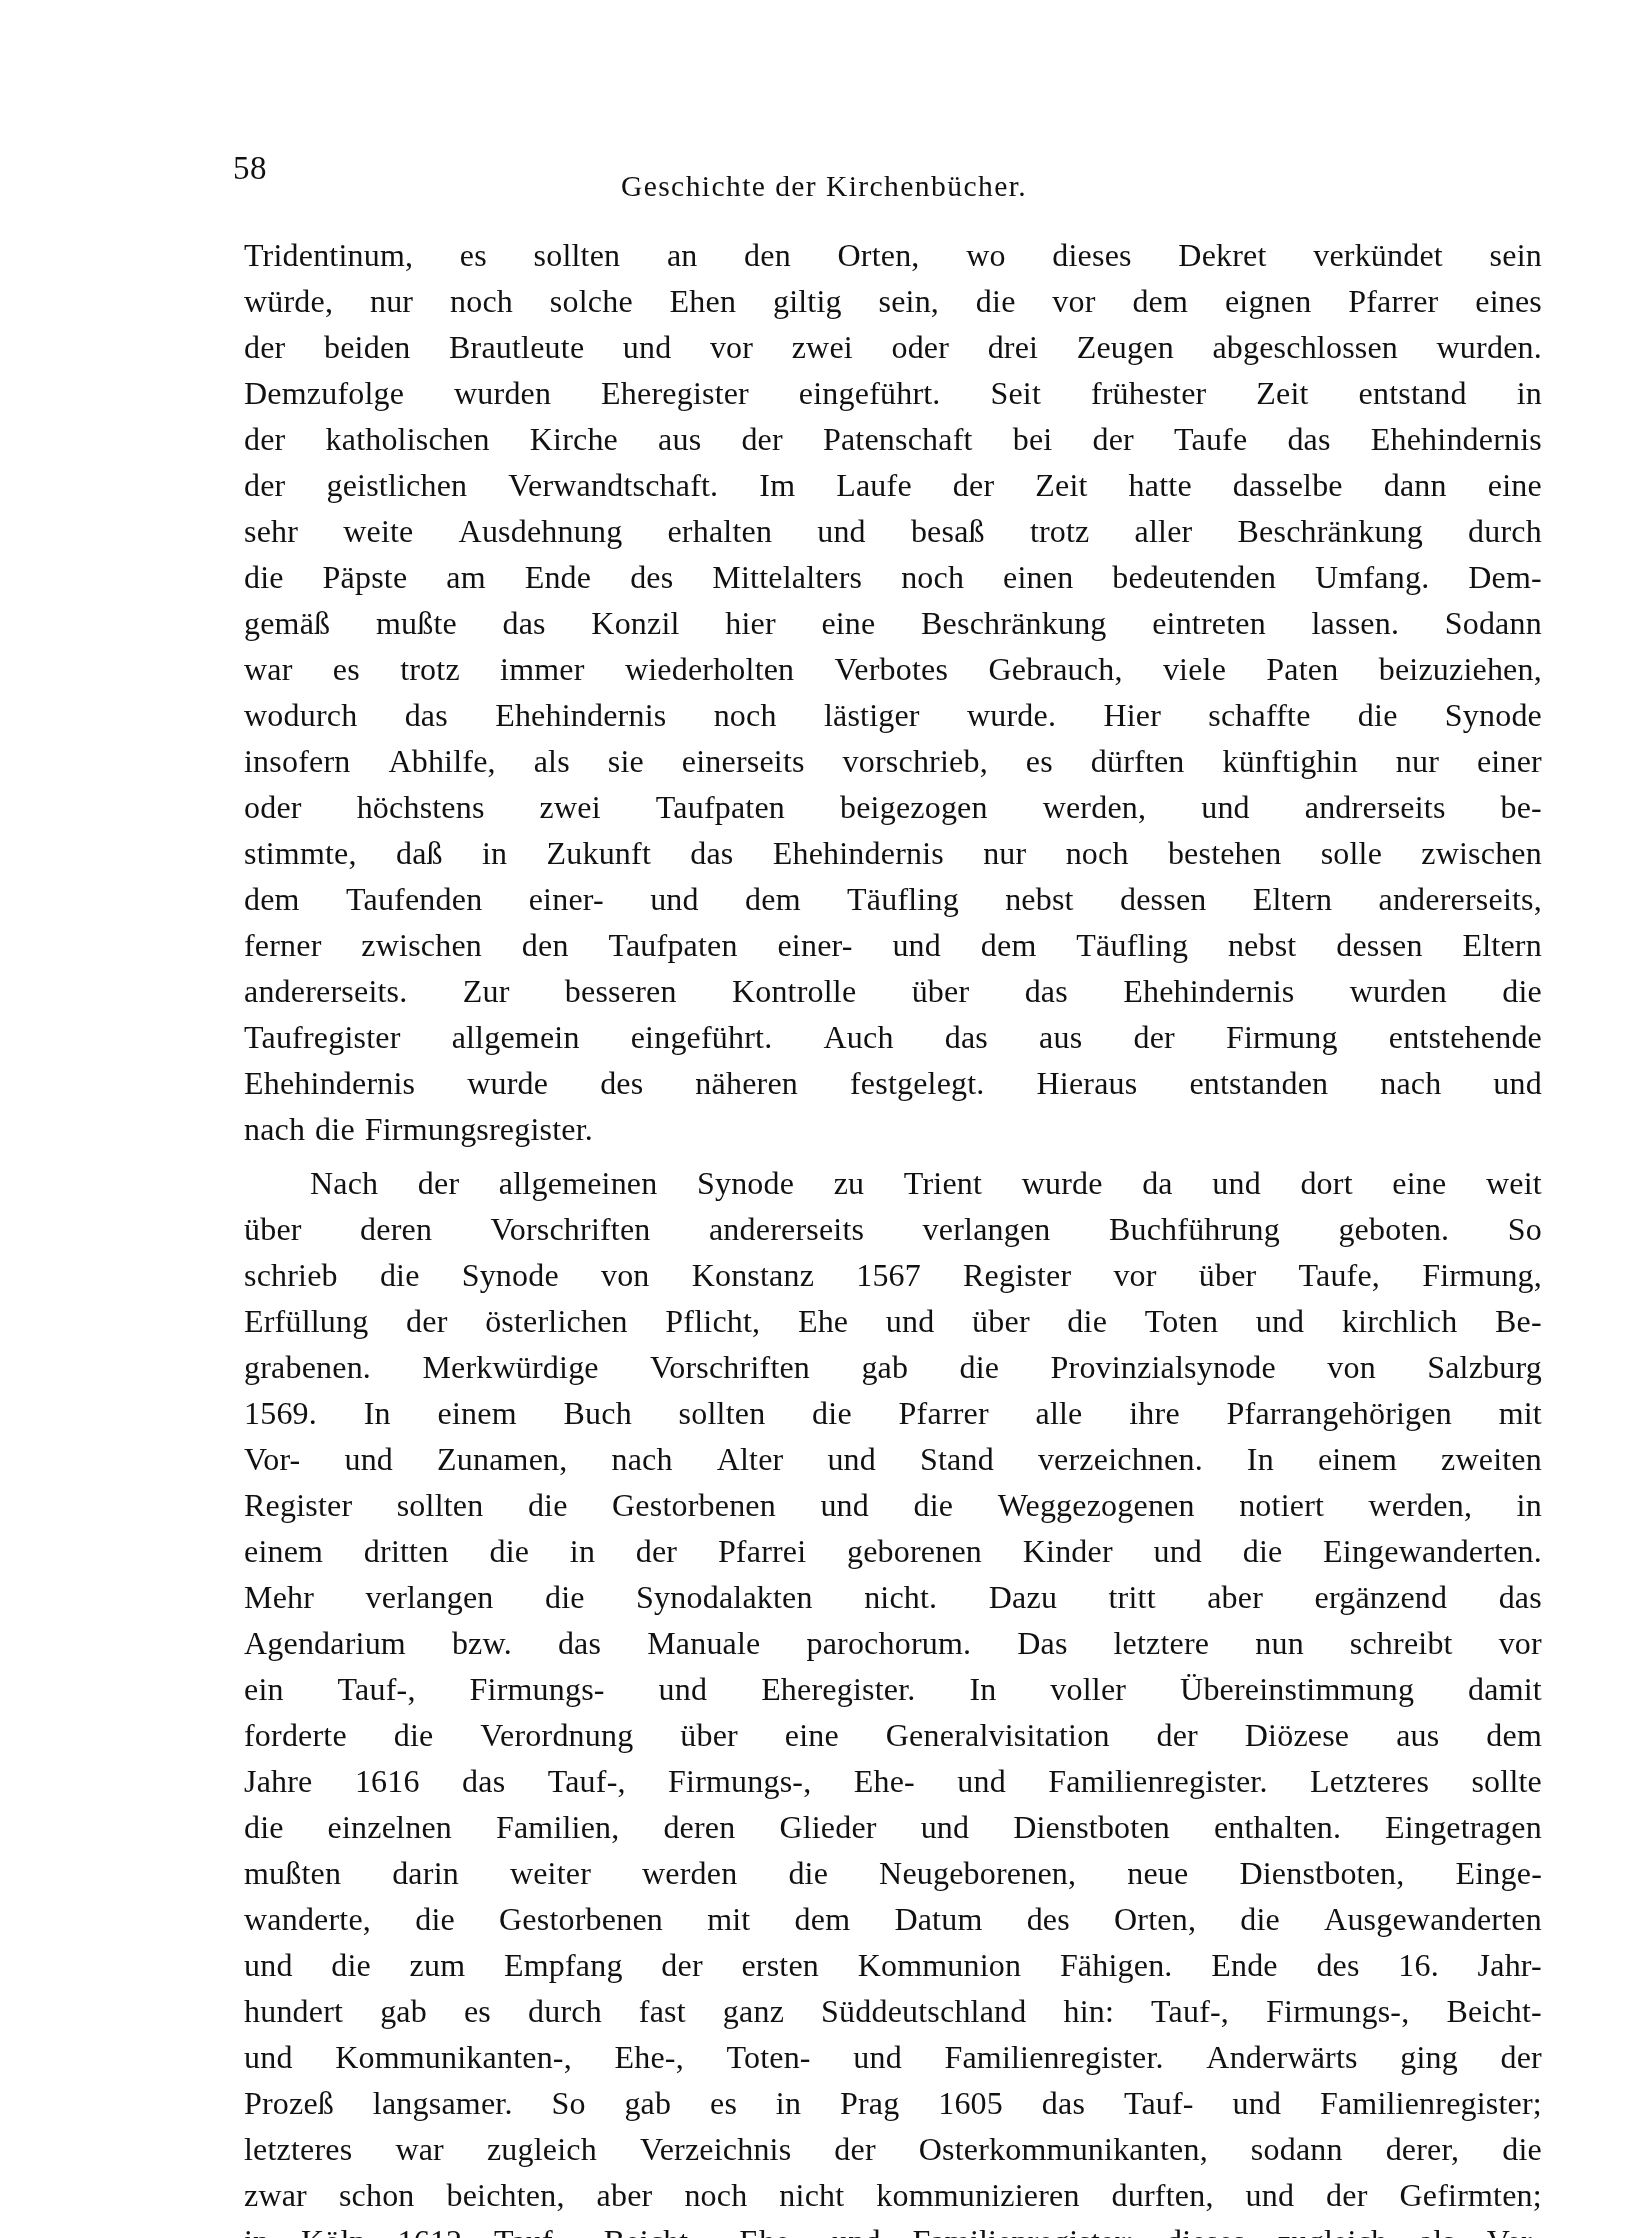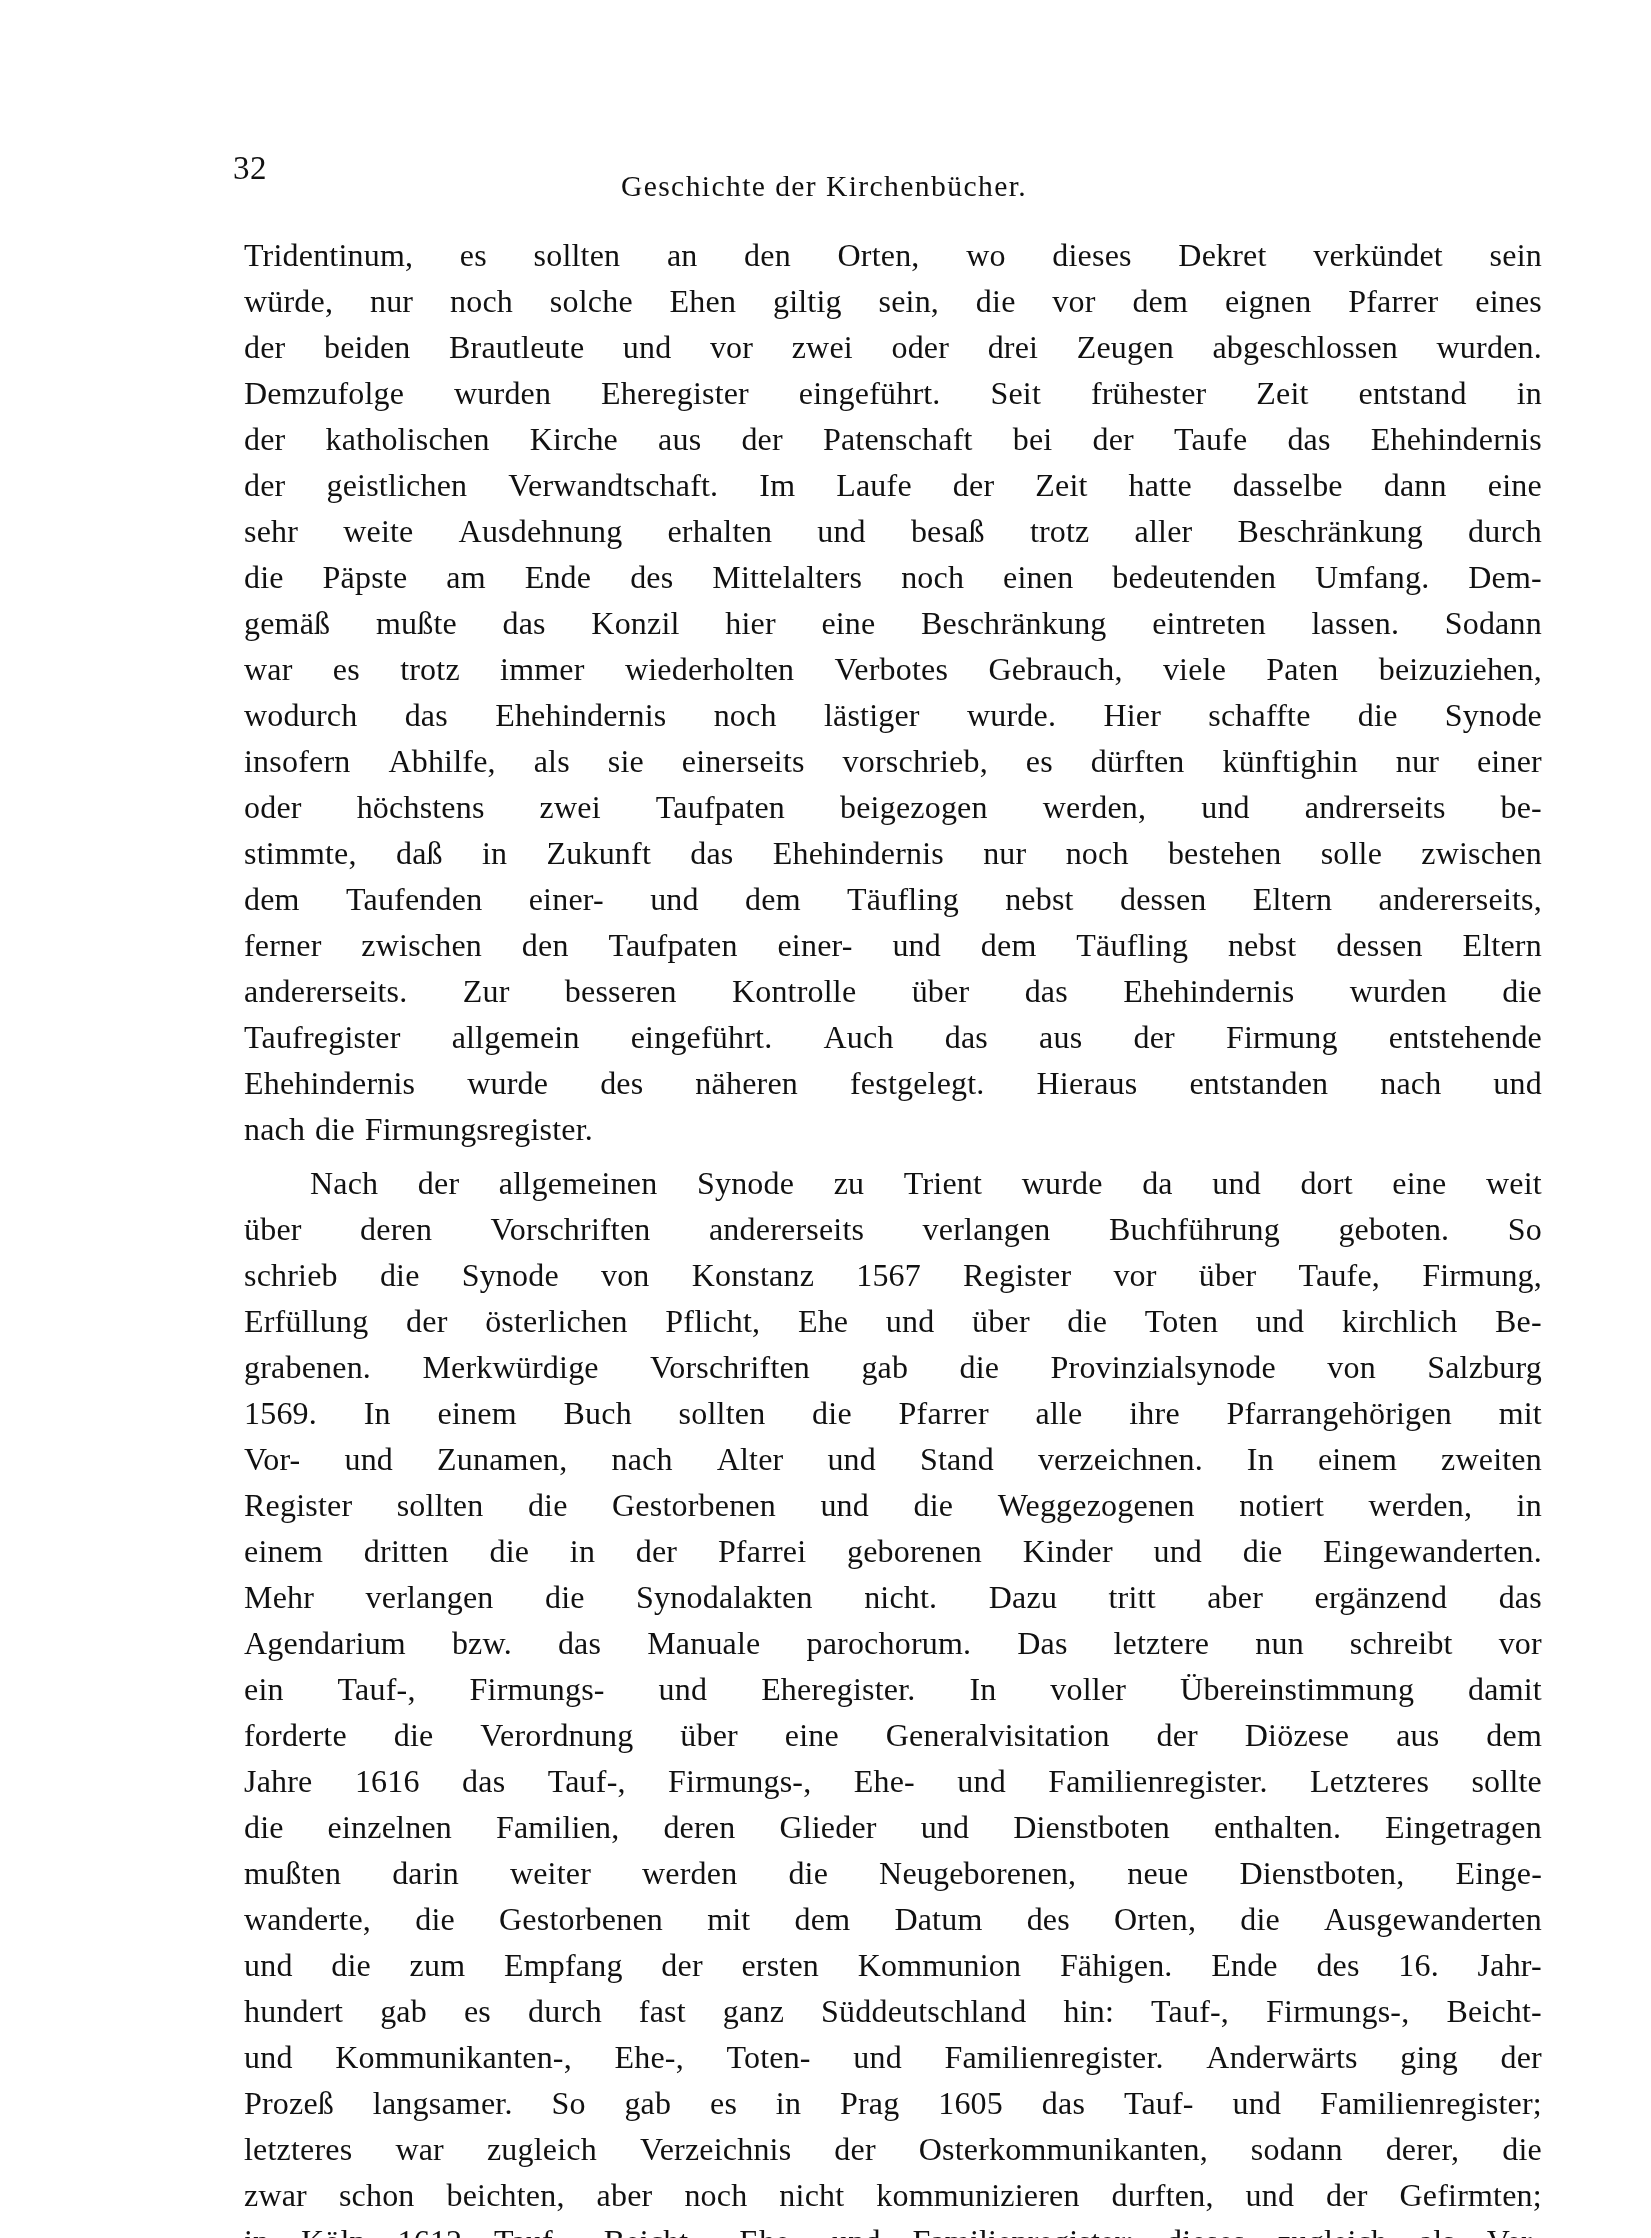--- a/index.html
+++ b/index.html
@@ -94,21 +94,21 @@
   
   .line:nth-child(3n+1) .w { transform: translateY(0px); }
   .line:nth-child(3n+2) .w { transform: translateY(0.2px); }
 </style>
 </head>
 <body>
 
 <div id="page-sheet">
 
   <div id="running-head">
-    <div id="page-number">32</div>
+    <div id="page-number">58</div>
     <div id="head-title">Geschichte der Kirchenbücher.</div>
   </div>
 
   <div id="body-text">
       <div class="para">
         <div class="line justify"><span class="w">Tridentinum,</span><span class="w">es</span><span class="w">sollten</span><span class="w">an</span><span class="w">den</span><span class="w">Orten,</span><span class="w">wo</span><span class="w">dieses</span><span class="w">Dekret</span><span class="w">verkündet</span><span class="w">sein</span></div>
         <div class="line justify"><span class="w">würde,</span><span class="w">nur</span><span class="w">noch</span><span class="w">solche</span><span class="w">Ehen</span><span class="w">giltig</span><span class="w">sein,</span><span class="w">die</span><span class="w">vor</span><span class="w">dem</span><span class="w">eignen</span><span class="w">Pfarrer</span><span class="w">eines</span></div>
         <div class="line justify"><span class="w">der</span><span class="w">beiden</span><span class="w">Brautleute</span><span class="w">und</span><span class="w">vor</span><span class="w">zwei</span><span class="w">oder</span><span class="w">drei</span><span class="w">Zeugen</span><span class="w">abgeschlossen</span><span class="w">wurden.</span></div>
         <div class="line justify"><span class="w">Demzufolge</span><span class="w">wurden</span><span class="w">Eheregister</span><span class="w">eingeführt.</span><span class="w">Seit</span><span class="w">frühester</span><span class="w">Zeit</span><span class="w">entstand</span><span class="w">in</span></div>
         <div class="line justify"><span class="w">der</span><span class="w">katholischen</span><span class="w">Kirche</span><span class="w">aus</span><span class="w">der</span><span class="w">Patenschaft</span><span class="w">bei</span><span class="w">der</span><span class="w">Taufe</span><span class="w">das</span><span class="w">Ehehindernis</span></div>

